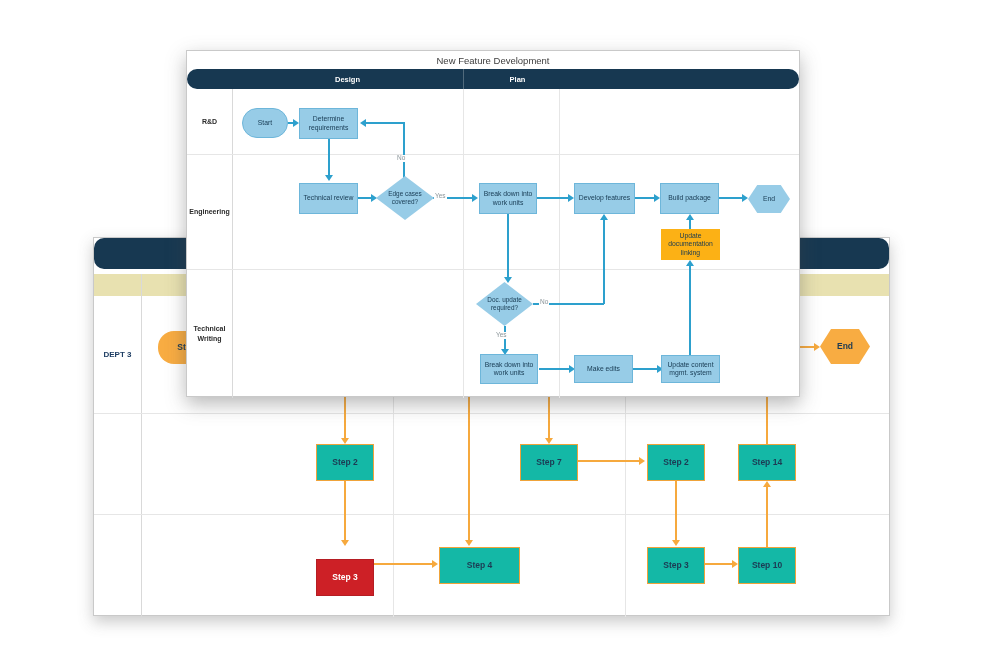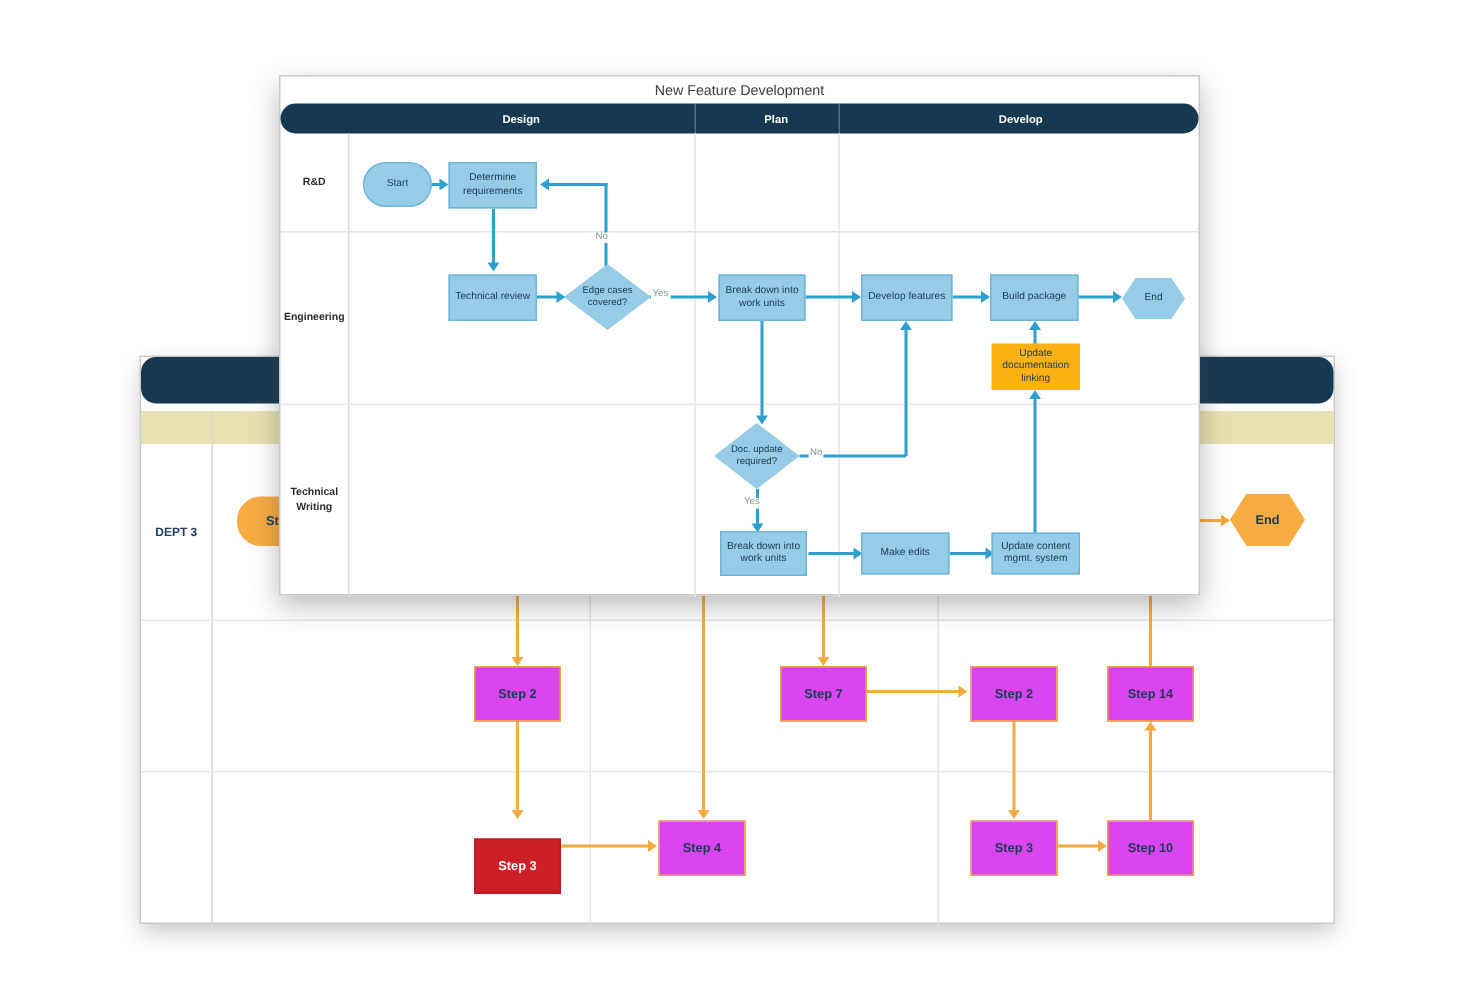--- a/index.html
+++ b/index.html
@@ -20,21 +20,21 @@
   .lane-label{left:0;width:45px;font-size:7px;font-weight:bold;color:#2b2b2b;line-height:1.3;}
   .gridv{position:absolute;width:1px;background:#e6e6e6;}
   .gridh{position:absolute;height:1px;background:#e6e6e6;}
   .node{position:absolute;display:flex;align-items:center;justify-content:center;text-align:center;
         font-size:6.8px;color:#173a52;line-height:1.25;box-sizing:border-box;padding:1px;}
   .blue{background:#97cce7;border:1px solid #6db6da;}
   .diamond{background:#97cce7;border:none;clip-path:polygon(50% 0,100% 50%,50% 100%,0 50%);}
   .hex{clip-path:polygon(22% 0,78% 0,100% 50%,78% 100%,22% 100%,0 50%);border:none;}
   .pill{border-radius:16px;}
   .orange-hl{background:#fcb115;border:none;}
-  .step{background:#d946ef;border:1px solid #efa33a;font-size:8.5px;font-weight:bold;color:#1d3a53;}
+  .step{background:#14b8a6;border:1px solid #efa33a;font-size:8.5px;font-weight:bold;color:#1d3a53;}
   .step.red{background:#cd2026;border-color:#b51d23;color:#fff;}
   .bg-endstart{background:#f8ac42;font-size:8.5px;font-weight:bold;color:#1d3a53;}
   .dept{left:0;width:47px;font-size:8px;font-weight:bold;color:#1d3d63;}
   
   .ln{position:absolute;}
   .ln.h{height:2px;} .ln.v{width:2px;}
   .c-b{background:#2da0cd;} .c-o{background:#f6a93e;}
   .ah{position:absolute;width:0;height:0;border:4px solid transparent;}
   .ah.r{border-left-width:6px;border-right-width:0;}
   .ah.l{border-right-width:6px;border-left-width:0;}
@@ -83,31 +83,30 @@
     <div class="ln h c-o" style="left:700px;top:108px;width:22px;"></div>
     <div class="ah o r" style="left:720px;top:105px;"></div>
 
     <div class="node bg-endstart pill" style="left:64px;top:93px;width:58px;height:33px;">Start</div>
     <div class="node bg-endstart hex" style="left:726px;top:91px;width:50px;height:35px;">End</div>
     <div class="node step" style="left:222px;top:206px;width:58px;height:37px;">Step 2</div>
     <div class="node step" style="left:426px;top:206px;width:58px;height:37px;">Step 7</div>
     <div class="node step" style="left:553px;top:206px;width:58px;height:37px;">Step 2</div>
     <div class="node step" style="left:644px;top:206px;width:58px;height:37px;">Step 14</div>
     <div class="node step red" style="left:222px;top:309px;width:58px;height:37px;margin-top:12px;">Step 3</div>
-    <div class="node step" style="left:345px;top:309px;width:58px;height:37px;">Step 4</div>
+    <div class="node step" style="left:345px;top:309px;width:81px;height:37px;">Step 4</div>
     <div class="node step" style="left:553px;top:309px;width:58px;height:37px;">Step 3</div>
     <div class="node step" style="left:644px;top:309px;width:58px;height:37px;">Step 10</div>
   </div>
 
   <div class="chart fg-chart">
     <div class="abs flexc fg-title">New Feature Development</div>
     <div class="abs navy fg-header">
       <div class="phase" style="left:45px;width:231px;">Design</div>
       <div class="phase" style="left:276px;width:96px;padding-left:12px;">Plan</div>
-      <div class="phase" style="left:372px;width:242px;">Develop</div>
     </div>
     <div class="gridv" style="left:45px;top:38px;height:309px;background:#d9d9d9;"></div>
     <div class="gridv" style="left:276px;top:38px;height:309px;"></div>
     <div class="gridv" style="left:372px;top:38px;height:309px;"></div>
     <div class="gridh" style="left:0;top:103px;width:100%;"></div>
     <div class="gridh" style="left:0;top:218px;width:100%;"></div>
 
     <div class="abs flexc lane-label" style="top:38px;height:65px;">R&amp;D</div>
     <div class="abs flexc lane-label" style="top:103px;height:115px;">Engineering</div>
     <div class="abs flexc lane-label" style="top:218px;height:129px;">Technical Writing</div>

